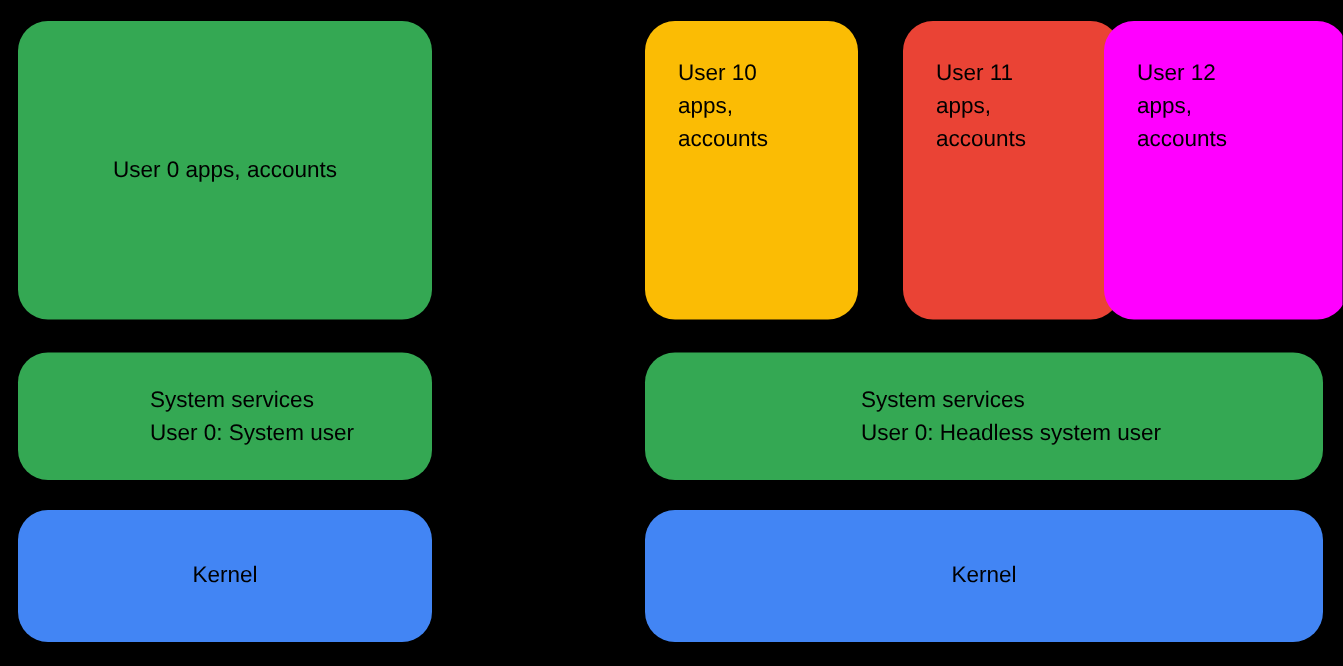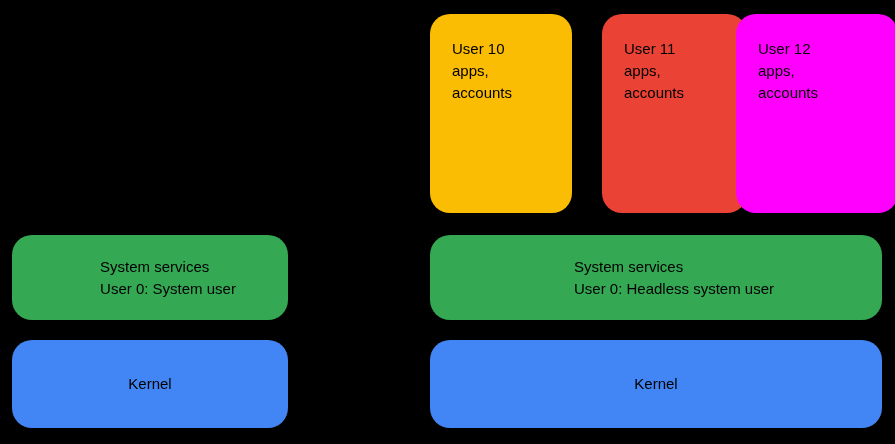--- a/index.html
+++ b/index.html
@@ -128,20 +128,23 @@
   .single-label {
     text-align: center;
     white-space: nowrap;
   }
 </style>
 </head>
 <body style="background-color: rgb(0, 0, 0);">
 
 <div id="diagram" style="background-color: rgb(0, 0, 0);">
 
+  <div class="box box-left-apps" style="background-color: rgb(52, 168, 83); color: rgb(0, 0, 0);">
+    <span class="single-label">User 0 apps, accounts</span>
+  </div>
 
   <div class="box box-left-services" style="background-color: rgb(52, 168, 83); color: rgb(0, 0, 0);">
     <span class="stacked-label">System services
 User 0: System user</span>
   </div>
 
   <div class="box box-left-kernel" style="background-color: rgb(66, 133, 244); color: rgb(0, 0, 0);">
     <span class="single-label">Kernel</span>
   </div>
 

